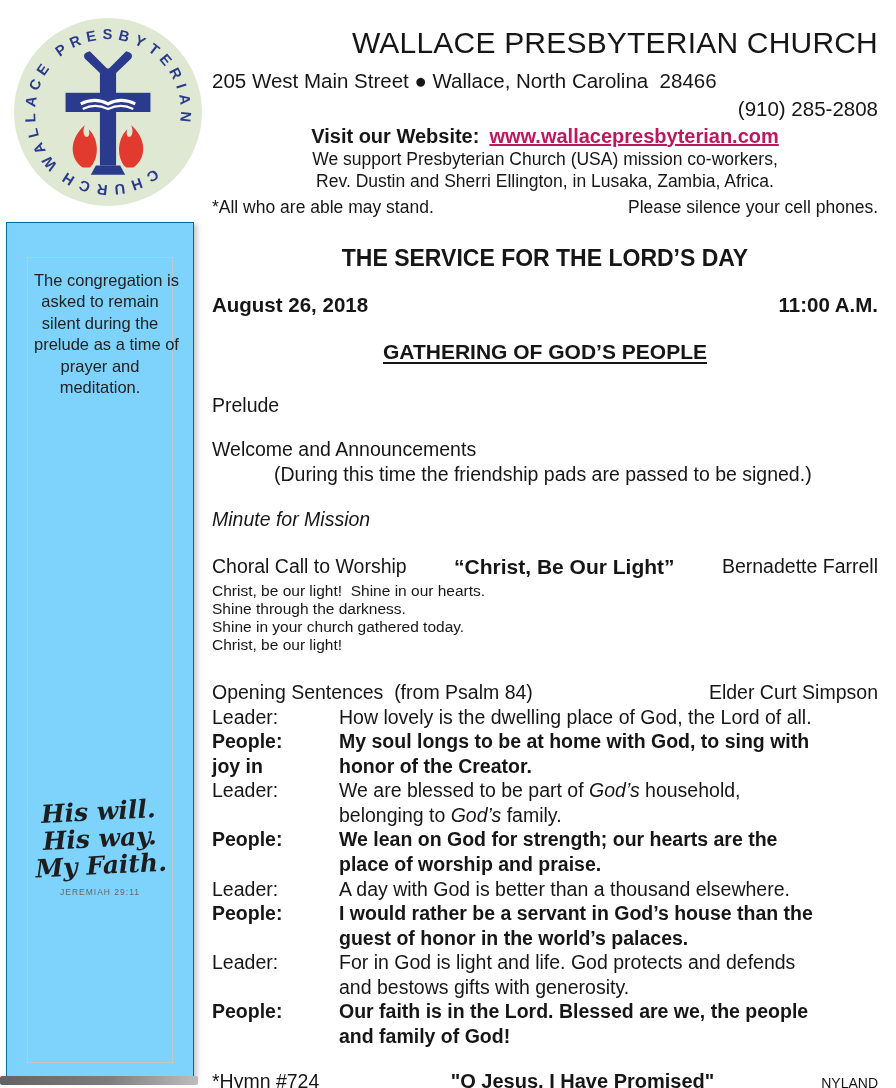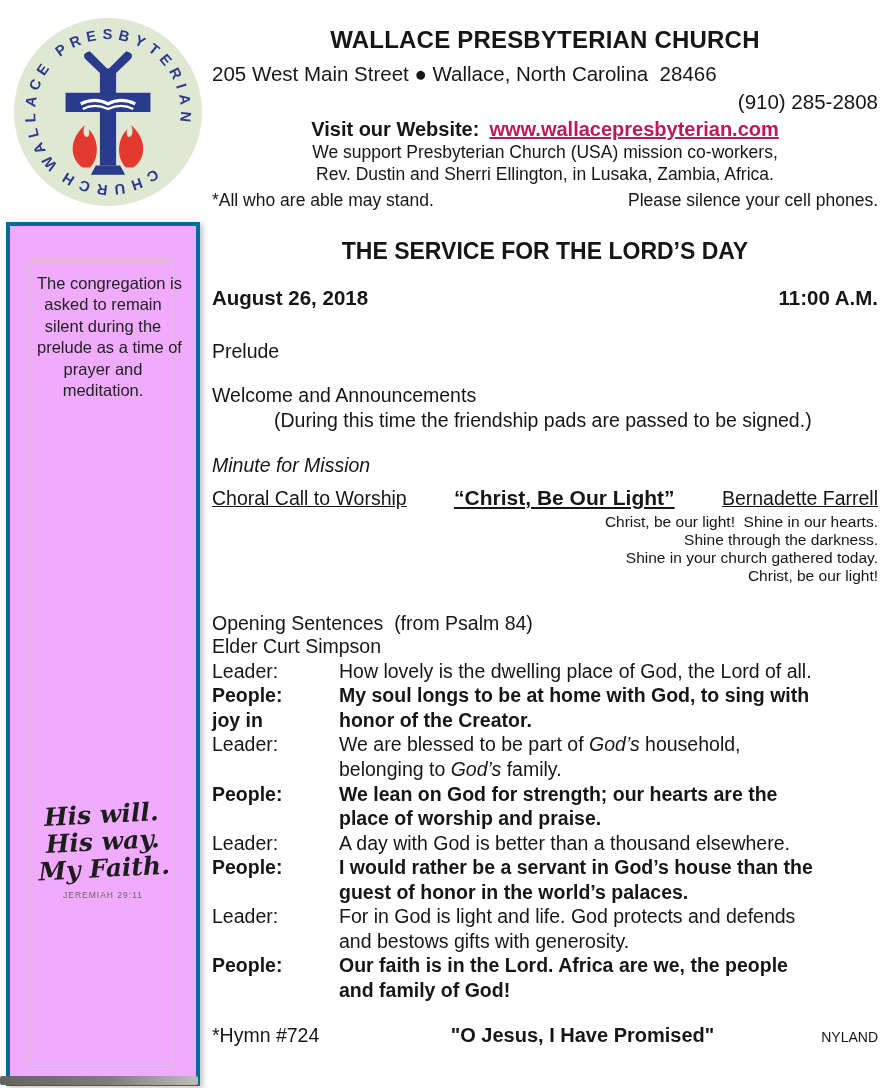--- a/index.html
+++ b/index.html
@@ -5,21 +5,21 @@
   html,body{margin:0;padding:0;background:#ffffff;}
   .page{
     position:relative;width:896px;height:1088px;background:#ffffff;
     font-family:"Liberation Sans",sans-serif;color:#161616;overflow:hidden;
   }
   
   .logo-wrap{position:absolute;left:12px;top:8px;width:192px;height:208px;}
   
   .bookmark{
     position:absolute;left:6px;top:222px;width:186px;height:856px;
-    background:#f0abfc;border:4px solid #0369a1;
+    background:#7dd3fc;border:1px solid #0369a1;
     box-shadow:3px 2px 5px rgba(90,90,90,.35);
     text-decoration:underline;
   }
   .bookmark-inner{
     position:absolute;left:20px;right:20px;top:34px;bottom:16px;
     border:1px solid #c6c6c6;
   }
   .congregation-note{
     margin-top:12px;padding:0 6px;text-align:center;
     font-size:16.5px;line-height:1.3;color:#222;
@@ -37,43 +37,43 @@
     margin-top:8px;font-size:8.5px;letter-spacing:1px;color:#666;
     text-align:center;
   }
   .bookmark-bottom-shadow{
     position:absolute;left:0px;top:1076px;width:198px;height:9px;
     background:linear-gradient(to right,#636363 0%,#7d7d7d 55%,#bdbdbd 100%);
     filter:blur(.6px);border-radius:2px;
   }
   
   .main{position:absolute;left:212px;top:26px;width:666px;}
-  .church-name{font-size:24px;font-weight:bold;text-align:center;line-height:1.15;letter-spacing:.2px;}
+  .church-name{font-size:30px;font-weight:normal;text-align:right;line-height:1.15;letter-spacing:.2px;}
   .addr{font-size:20.5px;text-align:left;margin-top:8px;white-space:pre;}
   .phone{font-size:20.5px;text-align:right;margin-top:4px;}
   .website-row{font-size:20px;font-weight:bold;text-align:center;margin-top:4px;}
   .weblink{color:#be185d;text-decoration:underline;margin-left:10px;}
   .mission{font-size:17.5px;text-align:center;line-height:1.3;}
   .notes-row{display:flex;justify-content:space-between;font-size:17.5px;margin-top:4px;}
   .service-title{font-size:23px;font-weight:bold;text-align:center;margin-top:27px;}
   .date-row{display:flex;justify-content:space-between;font-size:20.5px;font-weight:bold;margin-top:21px;}
   .gathering{text-align:center;margin-top:23px;}
   .gathering span{font-size:21px;font-weight:bold;text-decoration:underline;text-underline-offset:3px;}
   .body-line{font-size:19.5px;line-height:1.25;}
   .prelude{margin-top:29px;}
   .welcome{margin-top:20px;}
   .during{padding-left:62px;}
   .minute{margin-top:21px;font-style:italic;}
-  .choral-row{display:flex;align-items:flex-end;margin-top:8px;text-decoration:underline;}
+  .choral-row{display:flex;align-items:center;margin-top:23px;}
   .choral-row .cl{font-size:19.5px;}
   .choral-row .cm{flex:1;text-align:center;font-size:21px;font-weight:bold;}
   .choral-row .cr{font-size:19.5px;}
-  .choral-lines{margin-top:3px;text-align:right;font-size:15.5px;line-height:1.18;}
+  .choral-lines{margin-top:3px;text-align:left;font-size:15.5px;line-height:1.18;}
   .choral-lines > div{white-space:pre;}
-  .opening-row{display:flex;justify-content:space-between;align-items:baseline;margin-top:26px;font-size:19.5px;flex-direction:column;}
+  .opening-row{display:flex;justify-content:space-between;align-items:baseline;margin-top:26px;font-size:19.5px;}
   .opening-row .ol{white-space:pre;}
   .liturgy{margin-top:1px;}
   .lit-row{display:flex;font-size:19.5px;line-height:1.26;}
   .lit-label{width:127px;flex:0 0 127px;}
   .lit-text{flex:1;}
   .lit-row.bold{font-weight:bold;}
   .ital{font-style:italic;}
   .hymn-row{display:flex;align-items:baseline;margin-top:21px;}
   .hymn-row .hl{font-size:19.5px;flex:0 0 170px;}
   .hymn-row .hm{flex:1;text-align:center;font-size:20px;font-weight:bold;}
@@ -145,20 +145,23 @@
       <span>Please silence your cell phones.</span>
     </div>
 
     <div class="service-title">THE SERVICE FOR THE LORD’S DAY</div>
 
     <div class="date-row">
       <span>August 26, 2018</span>
       <span>11:00 A.M.</span>
     </div>
 
+    <div class="gathering">
+      <span>GATHERING OF GOD’S PEOPLE</span>
+    </div>
 
     <div class="body-line prelude">Prelude</div>
 
     <div class="body-line welcome">Welcome and Announcements</div>
     <div class="body-line during">(During this time the friendship pads are passed to be signed.)</div>
 
     <div class="body-line minute">Minute for Mission</div>
 
     <div class="choral-row">
       <span class="cl">Choral Call to Worship</span>
@@ -221,21 +224,21 @@
         <div class="lit-row">
           <span class="lit-label">Leader:</span>
           <span class="lit-text"><span>For in God is light and life. God protects and defends</span></span>
         </div>
         <div class="lit-row">
           <span class="lit-label"></span>
           <span class="lit-text"><span>and bestows gifts with generosity.</span></span>
         </div>
         <div class="lit-row bold">
           <span class="lit-label">People:</span>
-          <span class="lit-text"><span>Our faith is in the Lord. Africa are we, the people</span></span>
+          <span class="lit-text"><span>Our faith is in the Lord. Blessed are we, the people</span></span>
         </div>
         <div class="lit-row bold">
           <span class="lit-label"></span>
           <span class="lit-text"><span>and family of God!</span></span>
         </div>
       </div>
 
     <div class="hymn-row">
       <span class="hl">*Hymn #724</span>
       <span class="hm">"O Jesus, I Have Promised"</span>

